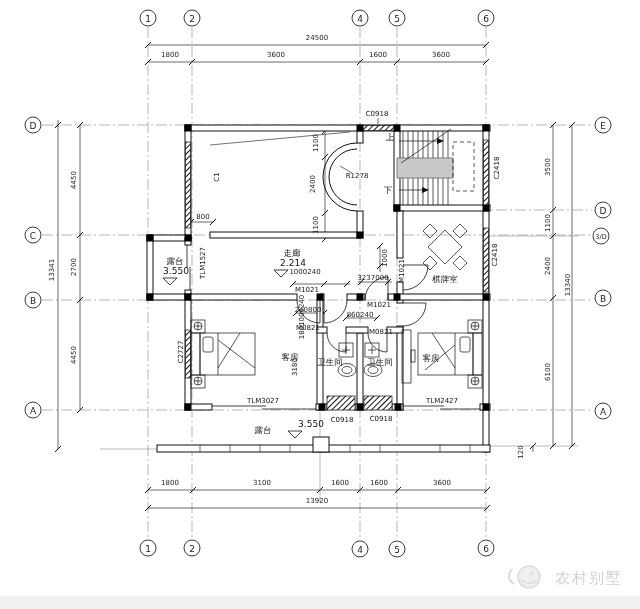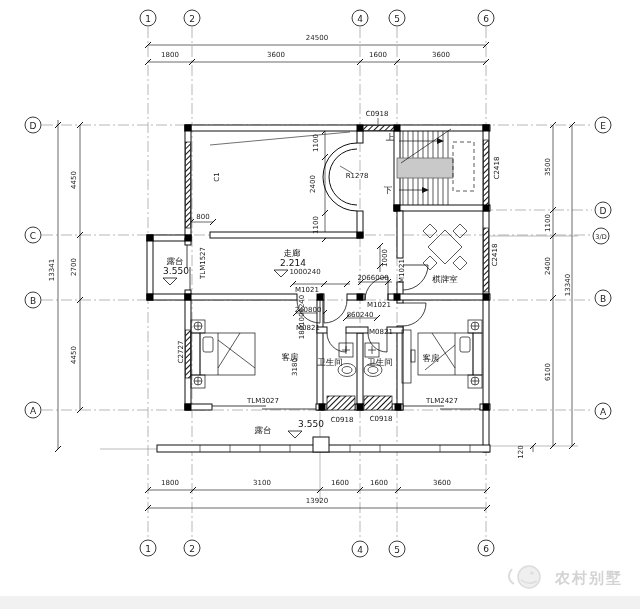--- a/index.html
+++ b/index.html
@@ -13,21 +13,21 @@
   .room{font-size:8.5px;color:#111;}
   .lvl{font-size:9px;color:#111;}
   .circ{position:absolute;transform:translate(-50%,-50%);width:17px;height:17px;
         border:1px solid #3c3c3c;border-radius:50%;background:#fff;
         font-size:9px;line-height:17px;text-align:center;color:#222;box-sizing:border-box;}
   .circ.small{font-size:6.5px;}
   .title{position:absolute;left:283px;top:578px;transform:translate(-50%,-50%);
          font-size:16px;letter-spacing:3px;color:#3a3a3a;white-space:nowrap;margin-top:40px;}
   .band{position:absolute;left:0;top:596px;width:640px;height:13px;background:#f1f1f1;}
   .wm-text{position:absolute;left:589px;top:578px;transform:translate(-50%,-50%);
-           font-size:15px;font-weight:bold;letter-spacing:2px;color:#d3d3d3;white-space:nowrap;}
+           font-size:15px;font-weight:normal;letter-spacing:2px;color:#d3d3d3;white-space:nowrap;}
 </style>
 </head>
 <body>
 
 <div class="sheet">
 
 <svg class="plan" width="640" height="609" viewBox="0 0 640 609">
   <defs>
     <pattern id="wh" width="4" height="4" patternUnits="userSpaceOnUse" patternTransform="rotate(45)">
       <rect width="4" height="4" fill="#fff"></rect>
@@ -261,21 +261,21 @@
 <span class="lbl v" style="left:548px;top:223px">1100</span>
 <span class="lbl v" style="left:548px;top:266px">2400</span>
 <span class="lbl v" style="left:548px;top:372px">6100</span>
 <span class="lbl v" style="left:568px;top:285px">13340</span>
 <span class="lbl v" style="left:521px;top:452px">120</span>
 <span class="lbl v" style="left:316px;top:143px">1100</span>
 <span class="lbl v" style="left:313px;top:184px">2400</span>
 <span class="lbl v" style="left:316px;top:225px">1100</span>
 <span class="lbl" style="left:203px;top:217px">800</span>
 <span class="lbl" style="left:305px;top:272px">1000240</span>
-<span class="lbl" style="left:373px;top:278px">2066000</span>
+<span class="lbl" style="left:373px;top:278px">3237000</span>
 <span class="lbl v" style="left:385px;top:258px">1000</span>
 <span class="lbl" style="left:308px;top:310px">240800</span>
 <span class="lbl" style="left:360px;top:315px">860240</span>
 <span class="lbl v" style="left:302px;top:317px">1801000240</span>
 <span class="lbl v" style="left:295px;top:367px">3180</span>
 
 <span class="lbl tag" style="left:377px;top:114px">C0918</span>
 <span class="lbl tag v" style="left:217px;top:177px">C1</span>
 <span class="lbl tag" style="left:357px;top:176px">R1278</span>
 <span class="lbl tag v" style="left:497px;top:168px">C2418</span>

